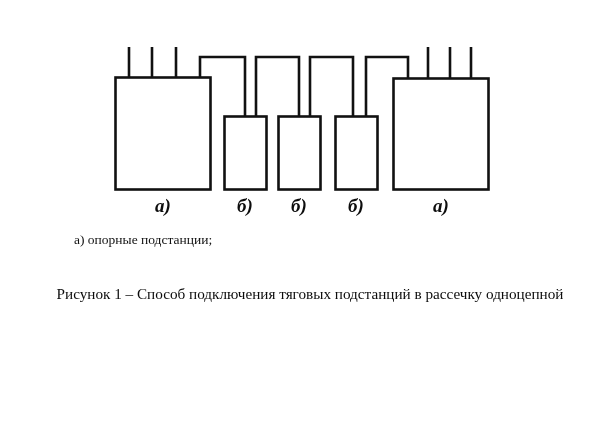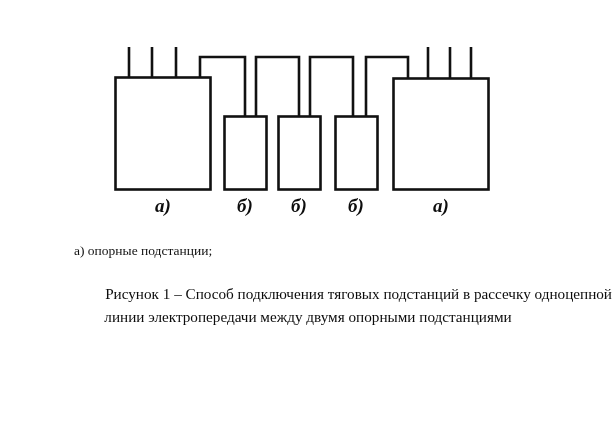--- a/index.html
+++ b/index.html
@@ -30,21 +30,21 @@
     font-weight: 700;
     font-size: 19px;
     line-height: 1;
     color: #0d0d0d;
     text-align: center;
     white-space: nowrap;
   }
   #legend {
     position: absolute;
     left: 74px;
-    top: 242px;
+    top: 231px;
     width: 320px;
     font-size: 13.5px;
     line-height: 18px;
     color: #111111;
     text-align: left;
   }
   #legend div {
     white-space: nowrap;
   }
   #caption {
@@ -54,21 +54,21 @@
     width: 608px;
     font-size: 15.2px;
     line-height: 22.5px;
     color: #0c0c0c;
     text-align: center;
   }
   #caption .line {
     white-space: nowrap;
   }
   #caption .line-1 {
-    text-align: right;
+    text-align: center;
     padding-left: 4px;
   }
 </style>
 </head>
 <body>
 
 <div id="page">
 
   <svg id="diagram" viewBox="0 0 616 232">
     <g fill="none" stroke="#111111" stroke-width="2.6" stroke-linecap="butt" stroke-linejoin="miter">
@@ -111,16 +111,15 @@
   <div class="box-label" style="left:326px; top:196px; width:60px;">б)</div>
 
   <div class="box-label" style="left:411px; top:196px; width:60px;">а)</div>
 
   <div id="legend">
     <div>а) опорные подстанции;</div>
   </div>
 
   <div id="caption">
     <div class="line line-1">Рисунок 1 – Способ подключения тяговых подстанций в рассечку одноцепной</div>
-    <div class="line">линии электропередачи между двумя опорными подстанциями</div>
   </div>
 
 </div>
 
 </body></html>

